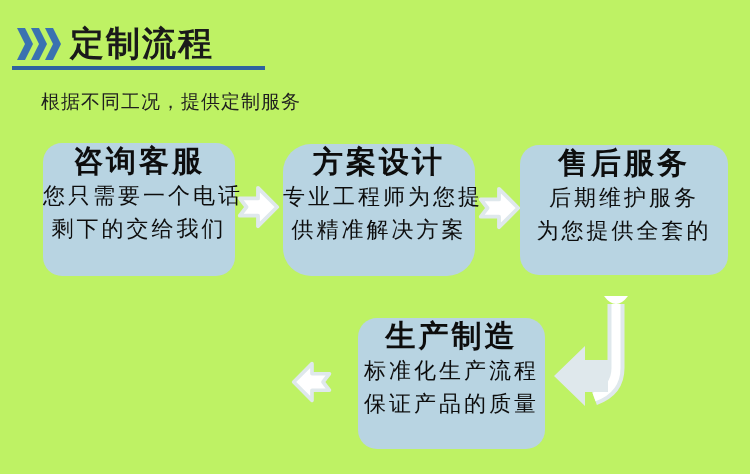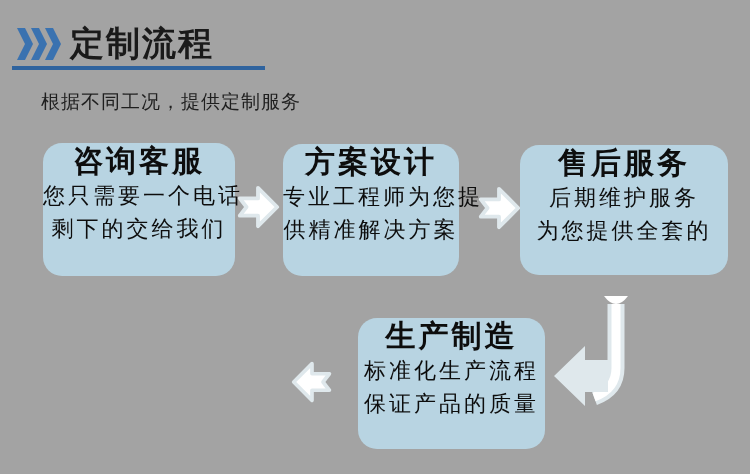--- a/index.html
+++ b/index.html
@@ -7,21 +7,21 @@
     --underline:#2f639e;
     --box:#b8d4e2;
     --arrow:#dfe8ec;
     --ink:#1a1a1a;
   }
   *{margin:0;padding:0;box-sizing:border-box;}
   html,body{background:#fff;}
   .page{
     position:relative;
     width:750px;height:474px;
-    background:#a3a3a3;
+    background:#bef264;
     overflow:hidden;
     font-family:"Liberation Sans",sans-serif;
   }
   
   .chevrons{position:absolute;left:16px;top:27px;}
   .chevrons path{fill:var(--accent);}
   .section-title{
     position:absolute;left:70px;top:21px;
     font-size:34px;font-weight:700;color:var(--ink);
     letter-spacing:2px;white-space:nowrap;
@@ -46,21 +46,21 @@
     font-size:30px;font-weight:700;letter-spacing:3px;
     line-height:36px;white-space:nowrap;
     font-family:"Liberation Sans",sans-serif;
   }
   .step-line{
     font-size:22px;letter-spacing:3px;line-height:33px;white-space:nowrap;
     font-family:"DejaVu Serif",serif;
   }
   .step-line:first-of-type{margin-top:5px;}
   .box1{left:43px;top:143px;width:192px;height:133px;}
-  .box2{left:283px;top:144px;width:176px;height:132px;}
+  .box2{left:283px;top:144px;width:192px;height:132px;border-radius:28px;}
   .box3{left:520px;top:145px;width:208px;height:130px;}
   .box4{left:97px;top:317px;width:186px;height:131px;}
   .box5{left:358px;top:318px;width:187px;height:131px;}
   
   .arrow{position:absolute;}
   .hollow{
     fill:#fff;stroke:var(--arrow);stroke-width:4;
     stroke-linejoin:round;stroke-linecap:round;
   }
   .band-outer{fill:none;stroke:var(--arrow);stroke-width:17;}

